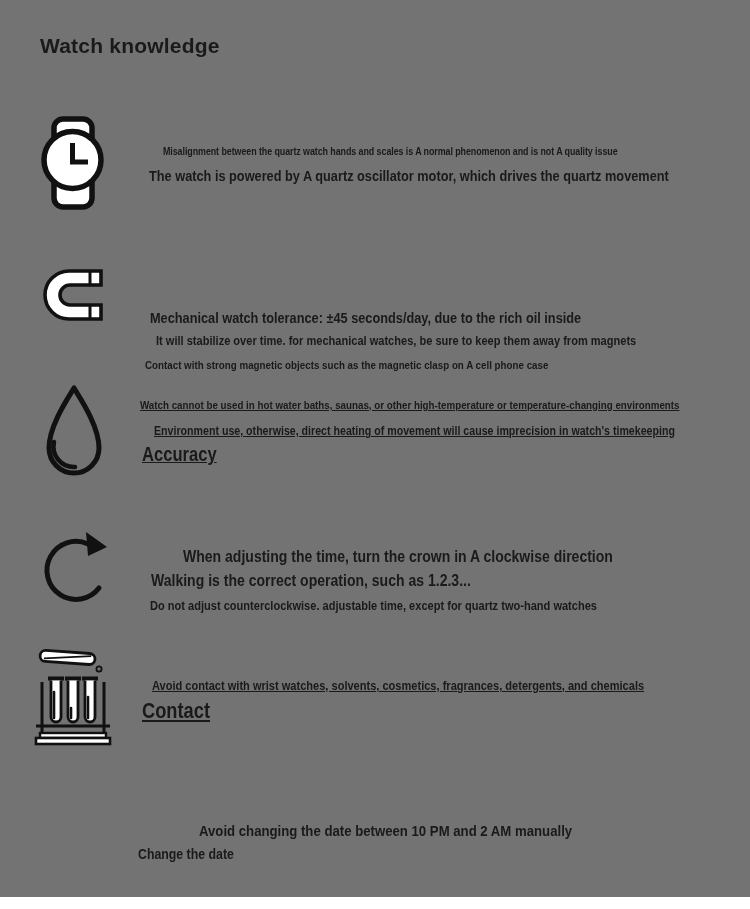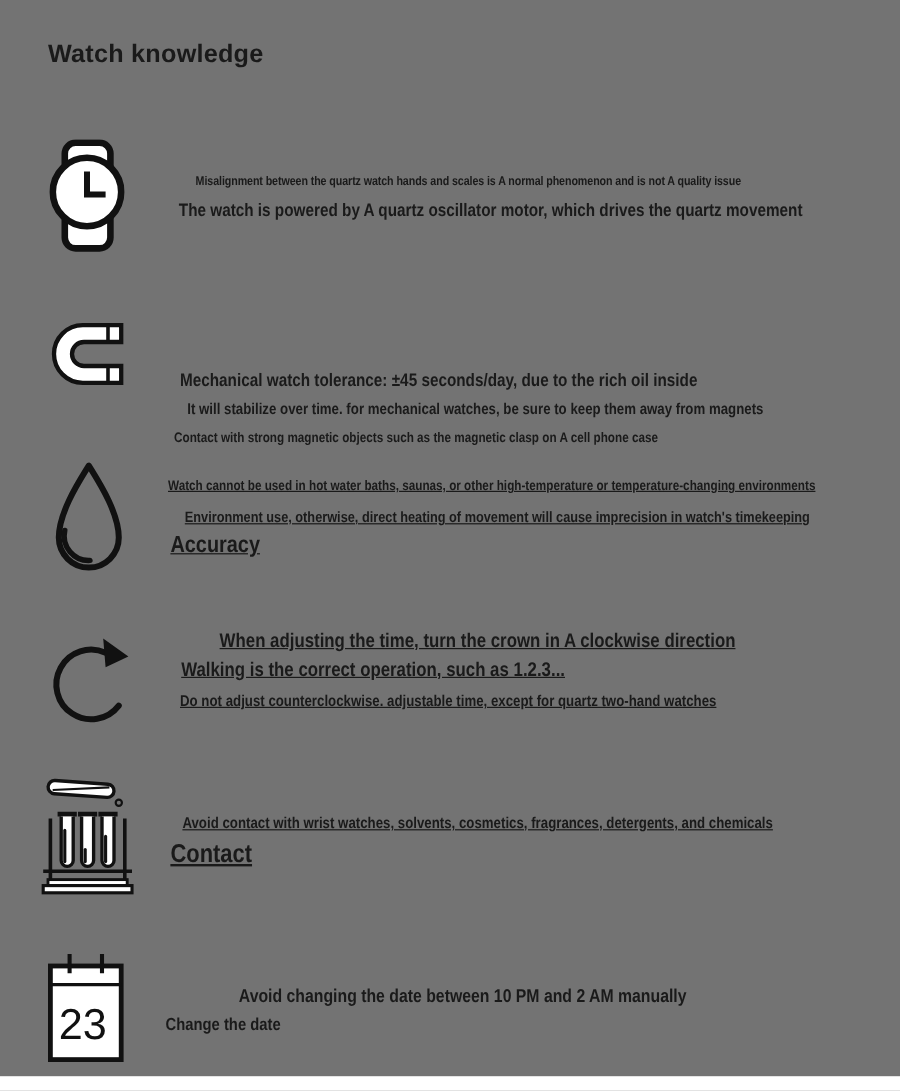--- a/index.html
+++ b/index.html
@@ -33,21 +33,21 @@
   .s2 { top: 264px; margin-top: 44px; }
   .s2 .l1 { font-size: 15px;   line-height: 20px; margin-left: 15px; }
   .s2 .l2 { font-size: 13px;   line-height: 18px; margin-left: 21px; margin-top: 4px; }
   .s2 .l3 { font-size: 11.5px; line-height: 15px; margin-left: 10px; margin-top: 8px; }
   
   .s3 { top: 398px; text-decoration: underline; }
   .s3 .l1 { font-size: 11.5px; line-height: 15px; margin-left: 5px; }
   .s3 .l2 { font-size: 12.5px; line-height: 17px; margin-left: 19px; margin-top: 10px; }
   .s3 .l3 { font-size: 19.5px; line-height: 24px; margin-left: 7px;  margin-top: 2px; }
   
-  .s4 { top: 524px; text-decoration: underline; }
+  .s4 { top: 546px; }
   .s4 .l1 { font-size: 16.5px; line-height: 21px; margin-left: 48px; }
   .s4 .l2 { font-size: 16.5px; line-height: 21px; margin-left: 16px; margin-top: 3px; }
   .s4 .l3 { font-size: 13px;   line-height: 17px; margin-left: 15px; margin-top: 6px; }
   
   .s5 { top: 677px; text-decoration: underline; }
   .s5 .l1 { font-size: 13px;   line-height: 17px; margin-left: 17px; }
   .s5 .l2 { font-size: 21.5px; line-height: 27px; margin-left: 7px; margin-top: 4px; }
   
   .s6 { top: 821px; }
   .s6 .l1 { font-size: 15.5px; line-height: 19px; margin-left: 64px; }
@@ -138,27 +138,18 @@
       <line x1="21" y1="47" x2="21" y2="73" stroke="#111" stroke-width="2.6" stroke-linecap="round"></line>
       <line x1="38" y1="63" x2="38" y2="73" stroke="#111" stroke-width="2.6" stroke-linecap="round"></line>
       <line x1="55" y1="52" x2="55" y2="73" stroke="#111" stroke-width="2.6" stroke-linecap="round"></line>
     </svg>
   </div>
   <div class="abs txtblock s5">
     <div class="line l1">Avoid contact with wrist watches, solvents, cosmetics, fragrances, detergents, and chemicals</div>
     <div class="line l2">Contact</div>
   </div>
 
-  <div class="abs ic6">
-    <svg width="67" height="95" viewBox="0 0 67 95">
-      <rect x="4" y="13" width="59" height="78" fill="#fff" stroke="#111" stroke-width="4"></rect>
-      <line x1="4" y1="28.5" x2="63" y2="28.5" stroke="#111" stroke-width="2.6"></line>
-      <line x1="20" y1="3" x2="20" y2="19" stroke="#111" stroke-width="3.4"></line>
-      <line x1="47" y1="3" x2="47" y2="19" stroke="#111" stroke-width="3.4"></line>
-      <text x="31" y="74" font-size="36" text-anchor="middle" fill="#111" font-family="Liberation Sans, sans-serif" font-weight="400">23</text>
-    </svg>
-  </div>
   <div class="abs txtblock s6">
     <div class="line l1">Avoid changing the date between 10 PM and 2 AM manually</div>
     <div class="line l2">Change the date</div>
   </div>
 
 </div>
 
 </body></html>

